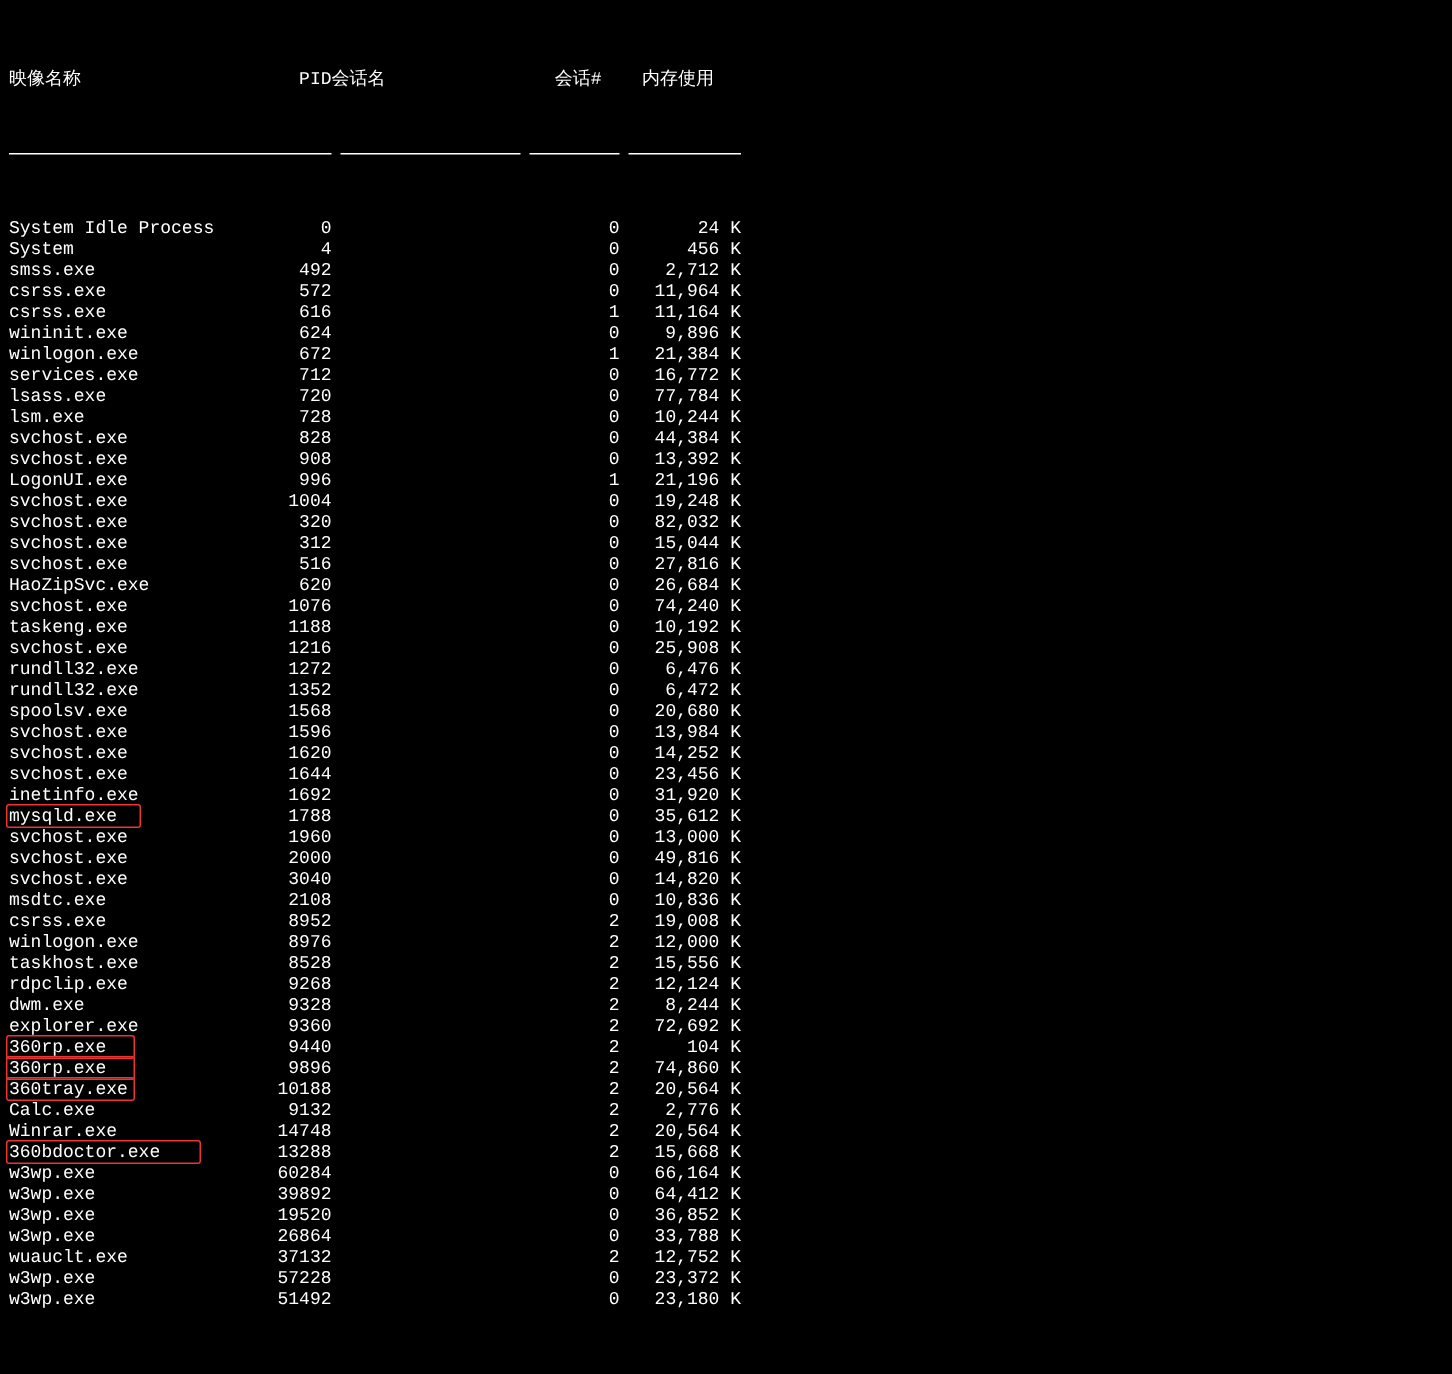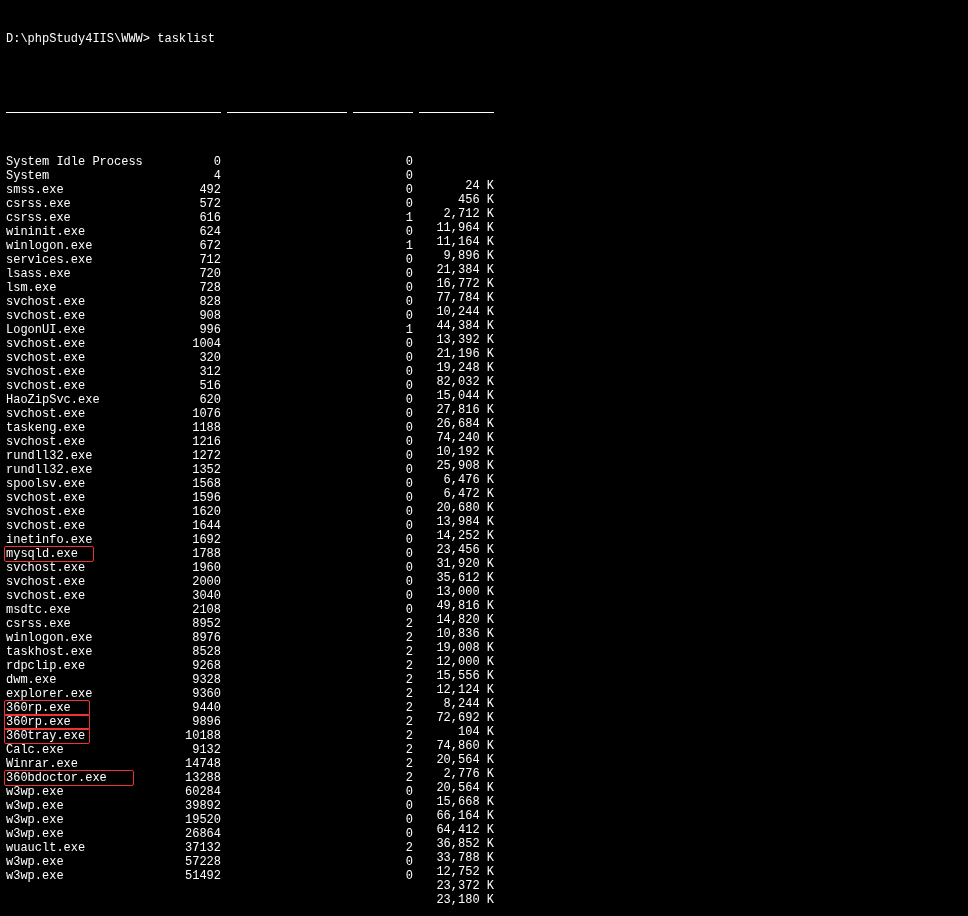--- a/index.html
+++ b/index.html
@@ -34,21 +34,21 @@
   .sep-name { width:160px; border-top:1px solid #fff; margin-right:0; }
   .sep-pid { width:55px; border-top:1px solid #fff; }
   .sep-sess { width:120px; border-top:1px solid #fff; margin-left:6px; }
   .sep-sessnum { width:60px; border-top:1px solid #fff; margin-left:6px; }
   .sep-mem { width:75px; border-top:1px solid #fff; margin-left:6px; }
   .process-list {
   }
   .process-row {
     display:flex;
     height:14px;
-    align-items:flex-start;
+    align-items:flex-end;
     position:relative;
   }
   .process-row .name { width:160px; }
   .process-row .pid { width:55px; text-align:right; }
   .process-row .sess { width:120px; padding-left:6px; }
   .process-row .sessnum { width:60px; text-align:right; padding-left:6px; }
   .process-row .mem { width:75px; text-align:right; padding-left:6px;margin-top:24px; }
   .hl {
     position:absolute;
     left:-2px;
@@ -59,21 +59,23 @@
     pointer-events:none;
   }
   .hl-w1 { width:88px; }
   .hl-w2 { width:84px; }
   .hl-w3 { width:128px; }
 </style>
 </head>
 <body>
 
 <div class="terminal">
-  <div class="prompt-line">D:\phpStudy4IIS\WWW&gt; tasklist</div>
 
+  <div class="header-row">
+    <span class="col-name">映像名称</span><span class="col-pid">PID</span> <span class="col-sess">会话名</span><span class="col-sessnum">会话#</span><span class="col-mem">内存使用</span>
+  </div>
 
   <div class="sep-row">
     <span class="sep-name"></span><span class="sep-pid"></span><span class="sep-sess"></span><span class="sep-sessnum"></span><span class="sep-mem"></span>
   </div>
 
   <div class="process-list" id="process-list"><div class="process-row"><span class="name">System Idle Process</span><span class="pid">0</span><span class="sess"></span><span class="sessnum">0</span><span class="mem">24 K</span></div><div class="process-row"><span class="name">System</span><span class="pid">4</span><span class="sess"></span><span class="sessnum">0</span><span class="mem">456 K</span></div><div class="process-row"><span class="name">smss.exe</span><span class="pid">492</span><span class="sess"></span><span class="sessnum">0</span><span class="mem">2,712 K</span></div><div class="process-row"><span class="name">csrss.exe</span><span class="pid">572</span><span class="sess"></span><span class="sessnum">0</span><span class="mem">11,964 K</span></div><div class="process-row"><span class="name">csrss.exe</span><span class="pid">616</span><span class="sess"></span><span class="sessnum">1</span><span class="mem">11,164 K</span></div><div class="process-row"><span class="name">wininit.exe</span><span class="pid">624</span><span class="sess"></span><span class="sessnum">0</span><span class="mem">9,896 K</span></div><div class="process-row"><span class="name">winlogon.exe</span><span class="pid">672</span><span class="sess"></span><span class="sessnum">1</span><span class="mem">21,384 K</span></div><div class="process-row"><span class="name">services.exe</span><span class="pid">712</span><span class="sess"></span><span class="sessnum">0</span><span class="mem">16,772 K</span></div><div class="process-row"><span class="name">lsass.exe</span><span class="pid">720</span><span class="sess"></span><span class="sessnum">0</span><span class="mem">77,784 K</span></div><div class="process-row"><span class="name">lsm.exe</span><span class="pid">728</span><span class="sess"></span><span class="sessnum">0</span><span class="mem">10,244 K</span></div><div class="process-row"><span class="name">svchost.exe</span><span class="pid">828</span><span class="sess"></span><span class="sessnum">0</span><span class="mem">44,384 K</span></div><div class="process-row"><span class="name">svchost.exe</span><span class="pid">908</span><span class="sess"></span><span class="sessnum">0</span><span class="mem">13,392 K</span></div><div class="process-row"><span class="name">LogonUI.exe</span><span class="pid">996</span><span class="sess"></span><span class="sessnum">1</span><span class="mem">21,196 K</span></div><div class="process-row"><span class="name">svchost.exe</span><span class="pid">1004</span><span class="sess"></span><span class="sessnum">0</span><span class="mem">19,248 K</span></div><div class="process-row"><span class="name">svchost.exe</span><span class="pid">320</span><span class="sess"></span><span class="sessnum">0</span><span class="mem">82,032 K</span></div><div class="process-row"><span class="name">svchost.exe</span><span class="pid">312</span><span class="sess"></span><span class="sessnum">0</span><span class="mem">15,044 K</span></div><div class="process-row"><span class="name">svchost.exe</span><span class="pid">516</span><span class="sess"></span><span class="sessnum">0</span><span class="mem">27,816 K</span></div><div class="process-row"><span class="name">HaoZipSvc.exe</span><span class="pid">620</span><span class="sess"></span><span class="sessnum">0</span><span class="mem">26,684 K</span></div><div class="process-row"><span class="name">svchost.exe</span><span class="pid">1076</span><span class="sess"></span><span class="sessnum">0</span><span class="mem">74,240 K</span></div><div class="process-row"><span class="name">taskeng.exe</span><span class="pid">1188</span><span class="sess"></span><span class="sessnum">0</span><span class="mem">10,192 K</span></div><div class="process-row"><span class="name">svchost.exe</span><span class="pid">1216</span><span class="sess"></span><span class="sessnum">0</span><span class="mem">25,908 K</span></div><div class="process-row"><span class="name">rundll32.exe</span><span class="pid">1272</span><span class="sess"></span><span class="sessnum">0</span><span class="mem">6,476 K</span></div><div class="process-row"><span class="name">rundll32.exe</span><span class="pid">1352</span><span class="sess"></span><span class="sessnum">0</span><span class="mem">6,472 K</span></div><div class="process-row"><span class="name">spoolsv.exe</span><span class="pid">1568</span><span class="sess"></span><span class="sessnum">0</span><span class="mem">20,680 K</span></div><div class="process-row"><span class="name">svchost.exe</span><span class="pid">1596</span><span class="sess"></span><span class="sessnum">0</span><span class="mem">13,984 K</span></div><div class="process-row"><span class="name">svchost.exe</span><span class="pid">1620</span><span class="sess"></span><span class="sessnum">0</span><span class="mem">14,252 K</span></div><div class="process-row"><span class="name">svchost.exe</span><span class="pid">1644</span><span class="sess"></span><span class="sessnum">0</span><span class="mem">23,456 K</span></div><div class="process-row"><span class="name">inetinfo.exe</span><span class="pid">1692</span><span class="sess"></span><span class="sessnum">0</span><span class="mem">31,920 K</span></div><div class="process-row"><span class="name">mysqld.exe</span><span class="pid">1788</span><span class="sess"></span><span class="sessnum">0</span><span class="mem">35,612 K</span><div class="hl hl-w1"></div></div><div class="process-row"><span class="name">svchost.exe</span><span class="pid">1960</span><span class="sess"></span><span class="sessnum">0</span><span class="mem">13,000 K</span></div><div class="process-row"><span class="name">svchost.exe</span><span class="pid">2000</span><span class="sess"></span><span class="sessnum">0</span><span class="mem">49,816 K</span></div><div class="process-row"><span class="name">svchost.exe</span><span class="pid">3040</span><span class="sess"></span><span class="sessnum">0</span><span class="mem">14,820 K</span></div><div class="process-row"><span class="name">msdtc.exe</span><span class="pid">2108</span><span class="sess"></span><span class="sessnum">0</span><span class="mem">10,836 K</span></div><div class="process-row"><span class="name">csrss.exe</span><span class="pid">8952</span><span class="sess"></span><span class="sessnum">2</span><span class="mem">19,008 K</span></div><div class="process-row"><span class="name">winlogon.exe</span><span class="pid">8976</span><span class="sess"></span><span class="sessnum">2</span><span class="mem">12,000 K</span></div><div class="process-row"><span class="name">taskhost.exe</span><span class="pid">8528</span><span class="sess"></span><span class="sessnum">2</span><span class="mem">15,556 K</span></div><div class="process-row"><span class="name">rdpclip.exe</span><span class="pid">9268</span><span class="sess"></span><span class="sessnum">2</span><span class="mem">12,124 K</span></div><div class="process-row"><span class="name">dwm.exe</span><span class="pid">9328</span><span class="sess"></span><span class="sessnum">2</span><span class="mem">8,244 K</span></div><div class="process-row"><span class="name">explorer.exe</span><span class="pid">9360</span><span class="sess"></span><span class="sessnum">2</span><span class="mem">72,692 K</span></div><div class="process-row"><span class="name">360rp.exe</span><span class="pid">9440</span><span class="sess"></span><span class="sessnum">2</span><span class="mem">104 K</span><div class="hl hl-w2"></div></div><div class="process-row"><span class="name">360rp.exe</span><span class="pid">9896</span><span class="sess"></span><span class="sessnum">2</span><span class="mem">74,860 K</span><div class="hl hl-w2"></div></div><div class="process-row"><span class="name">360tray.exe</span><span class="pid">10188</span><span class="sess"></span><span class="sessnum">2</span><span class="mem">20,564 K</span><div class="hl hl-w2"></div></div><div class="process-row"><span class="name">Calc.exe</span><span class="pid">9132</span><span class="sess"></span><span class="sessnum">2</span><span class="mem">2,776 K</span></div><div class="process-row"><span class="name">Winrar.exe</span><span class="pid">14748</span><span class="sess"></span><span class="sessnum">2</span><span class="mem">20,564 K</span></div><div class="process-row"><span class="name">360bdoctor.exe</span><span class="pid">13288</span><span class="sess"></span><span class="sessnum">2</span><span class="mem">15,668 K</span><div class="hl hl-w3"></div></div><div class="process-row"><span class="name">w3wp.exe</span><span class="pid">60284</span><span class="sess"></span><span class="sessnum">0</span><span class="mem">66,164 K</span></div><div class="process-row"><span class="name">w3wp.exe</span><span class="pid">39892</span><span class="sess"></span><span class="sessnum">0</span><span class="mem">64,412 K</span></div><div class="process-row"><span class="name">w3wp.exe</span><span class="pid">19520</span><span class="sess"></span><span class="sessnum">0</span><span class="mem">36,852 K</span></div><div class="process-row"><span class="name">w3wp.exe</span><span class="pid">26864</span><span class="sess"></span><span class="sessnum">0</span><span class="mem">33,788 K</span></div><div class="process-row"><span class="name">wuauclt.exe</span><span class="pid">37132</span><span class="sess"></span><span class="sessnum">2</span><span class="mem">12,752 K</span></div><div class="process-row"><span class="name">w3wp.exe</span><span class="pid">57228</span><span class="sess"></span><span class="sessnum">0</span><span class="mem">23,372 K</span></div><div class="process-row"><span class="name">w3wp.exe</span><span class="pid">51492</span><span class="sess"></span><span class="sessnum">0</span><span class="mem">23,180 K</span></div></div>
 </div>
 
 </body></html>

